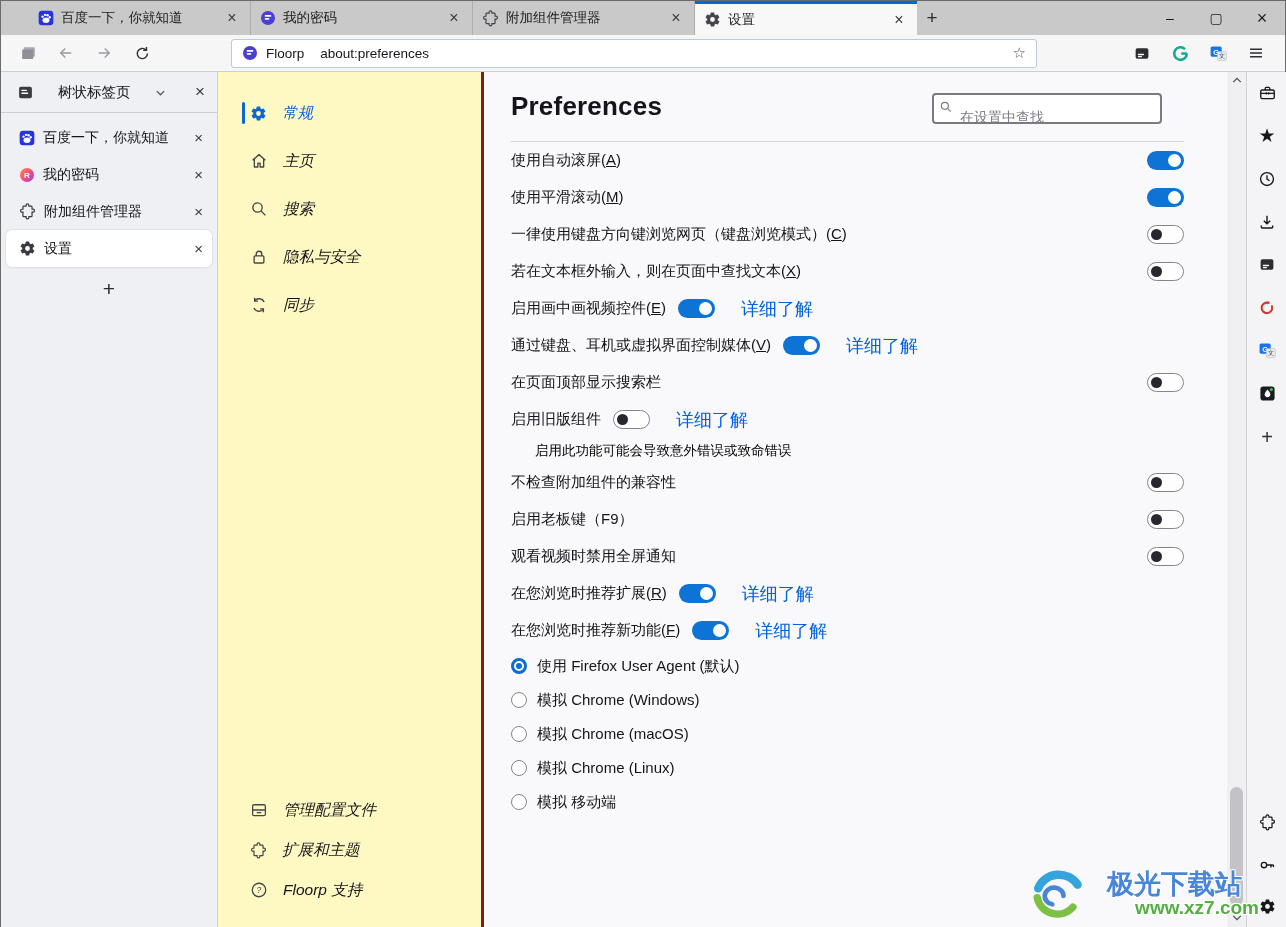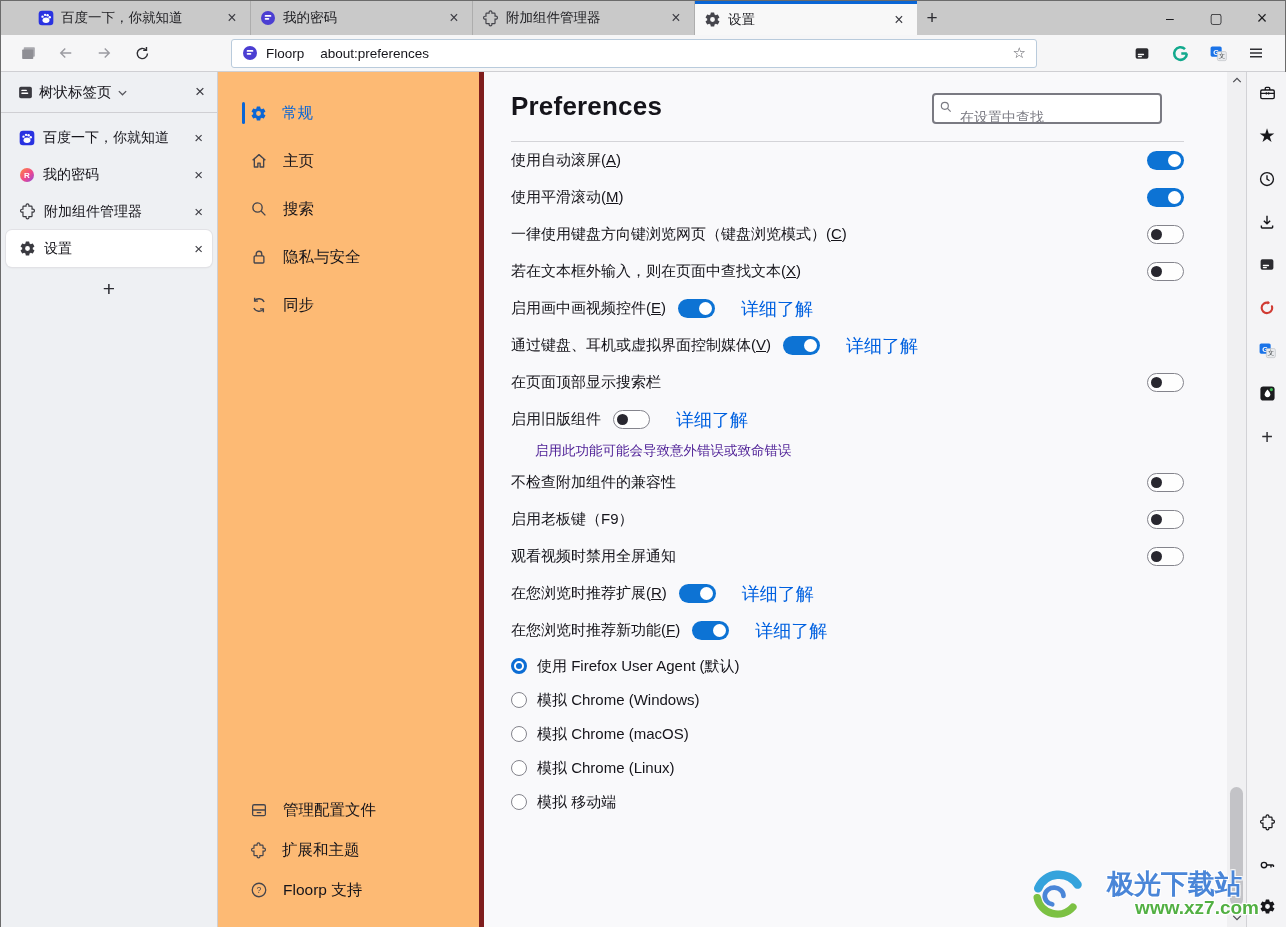--- a/index.html
+++ b/index.html
@@ -25,31 +25,31 @@
             display:flex; align-items:center; padding:0 10px; }
   .nav-ic { width:34px; height:28px; display:flex; align-items:center; justify-content:center; }
   .urlbar { margin-left:72px; width:806px; height:29px; background:#fff; border:1px solid #b9cbdc; border-radius:3px;
             display:flex; align-items:center; padding:0 10px; gap:8px; font-size:13.5px; }
   .urlbar .site { font-weight:400; margin-right:8px; }
   .urlbar .star { margin-left:auto; font-size:15px; color:#55555c; }
   .nav-right { margin-left:auto; display:flex; align-items:center; gap:4px; padding-right:2px; }
 
   
   .tree { position:absolute; left:0; top:71px; width:217px; height:856px; background:#eef0f3; border-right:1px solid #cfcfd3; }
-  .tree-head { height:41px; border-bottom:1px solid #cfcfd3; display:flex; align-items:center; gap:5px; padding:0 12px 0 16px; font-size:14.5px; }
+  .tree-head { height:41px; border-bottom:1px solid #cfcfd3; display:flex; align-items:center; gap:24px; padding:0 12px 0 16px; font-size:14.5px; }
   .tree-head .chev { color:#55555c; }
   .tree-head .x { margin-left:auto; font-size:17px; color:#3c3c43; }
   .tree-items { padding-top:6px; }
   .titem { height:37px; margin:0 5px; display:flex; align-items:center; gap:8px; padding:0 9px 0 13px; font-size:14px; border-radius:6px; }
   .titem.selected { background:#ffffff; box-shadow:0 0 0 1px #e2e2e6, 0 1px 2px rgba(0,0,0,.08); }
   .titem .t-close { margin-left:auto; font-size:15px; color:#3c3c43; }
   .tree-plus { text-align:center; font-size:21px; color:#2c2c31; margin-top:10px; }
 
   
-  .snav { position:absolute; left:217px; top:71px; width:266px; height:856px; background:#fdba74; border-right:5px solid #7f1d1d; padding-top:17px; }
+  .snav { position:absolute; left:217px; top:71px; width:266px; height:856px; background:#fef9c3; border-right:3px solid #7f1d1d; padding-top:17px;font-style:italic; }
   .snav-item { height:48px; display:flex; align-items:center; gap:15px; padding-left:32px; font-size:15.5px; position:relative; color:#15141a; }
   .snav-item.selected { color:#0a66d6; font-weight:400; }
   .snav-item.selected::before { content:""; position:absolute; left:24px; top:13px; width:3px; height:22px; background:#0a66d6; border-radius:2px; }
   .snav-foot { position:absolute; left:0; bottom:18px; width:100%; }
   .snav-foot .snav-item { height:40px; }
 
   
   .content { position:absolute; left:483px; top:76px; width:743px; height:856px; background:#f9f9fb; padding:0 43px 0 27px; }
   .c-head { position:relative; height:64px; }
   .c-title { position:absolute; left:0; top:14px; font-size:26px; font-weight:700; letter-spacing:.2px; }
@@ -58,21 +58,21 @@
                      font-family:inherit; background:#fff; color:#15141a; outline:none; }
   .searchbox input::placeholder { color:#7a7a82; }
   .searchbox .mag { position:absolute; left:7px; top:7px; }
   .c-divider { border-top:1px solid #d4d4d8; }
   .rows { }
   .row { height:37px; display:flex; align-items:center; font-size:15px; }
   .row .lbl u { text-decoration:underline; }
   .row .toggle-right { margin-left:auto; }
   .row .toggle-inline { margin-left:12px; }
   .row .learn { margin-left:26px; color:#0061e0; text-decoration:none; font-size:18px; }
-  .note { height:26px; display:flex; align-items:center; padding-left:24px; font-size:13.5px; color:#4c1d95; }
+  .note { height:26px; display:flex; align-items:center; padding-left:24px; font-size:13.5px; color:#000000; }
   .toggle { width:37px; height:19px; border-radius:10px; position:relative; flex:none; }
   .toggle.on { background:#0d73d4; }
   .toggle.on::after { content:""; position:absolute; right:3px; top:3px; width:13px; height:13px; border-radius:50%; background:#fff; }
   .toggle.off { background:#fefefe; border:1px solid #84848c; }
   .toggle.off::after { content:""; position:absolute; left:3px; top:3px; width:11px; height:11px; border-radius:50%; background:#28272f; }
   .ua-head { margin-top:12px; height:32px; display:flex; align-items:center; font-size:17px; font-weight:700; }
   .radio-row { height:34px; display:flex; align-items:center; gap:10px; font-size:15px; }
   .radio { width:16px; height:16px; border-radius:50%; background:#fff; border:1px solid #84848c; position:relative; flex:none; }
   .radio.selected { border:3px solid #0c6dd4; }
   .radio.selected::after { content:""; position:absolute; left:2px; top:2px; width:6px; height:6px; border-radius:50%; background:#0c6dd4; }

